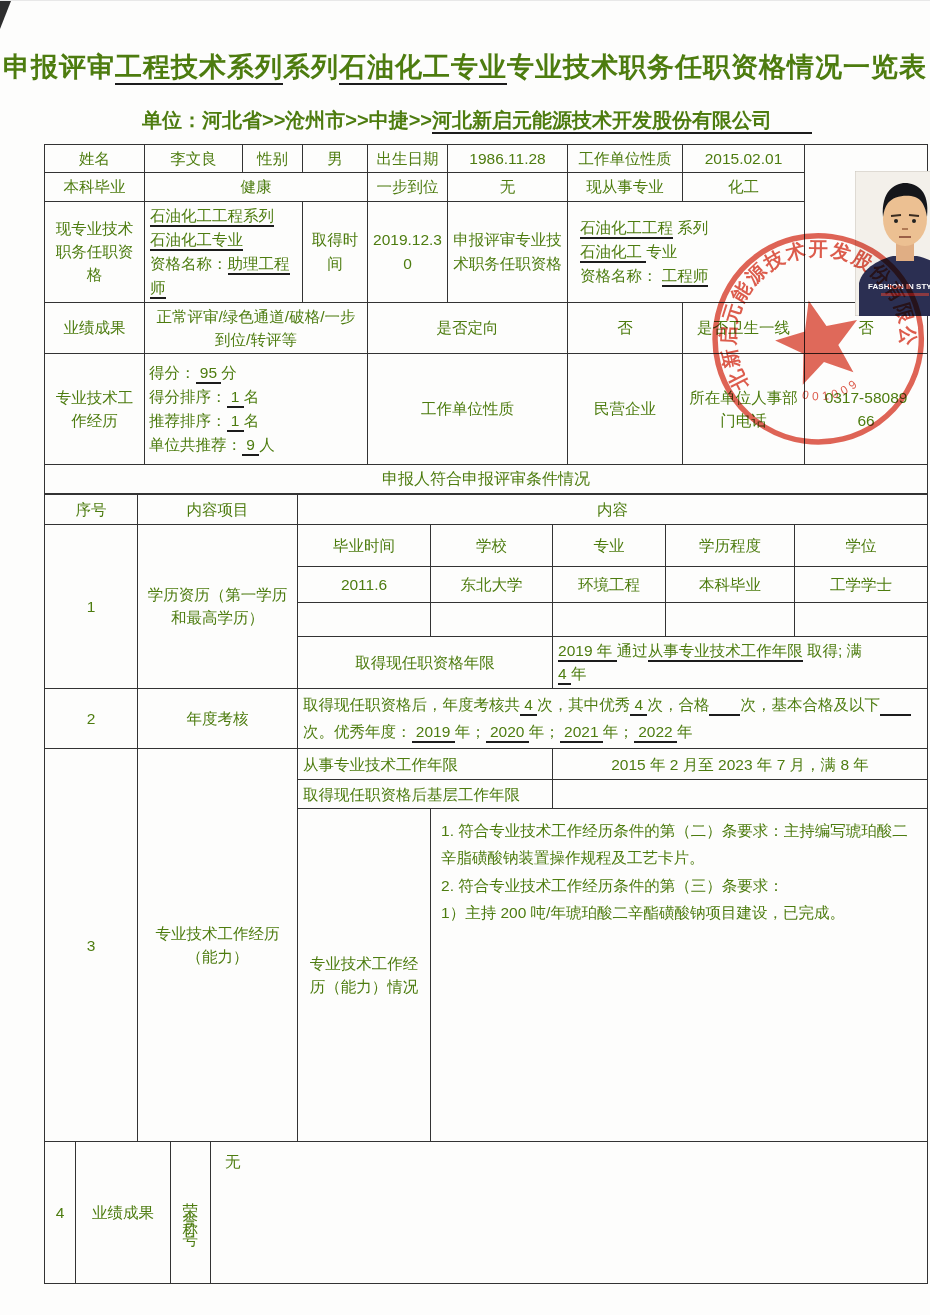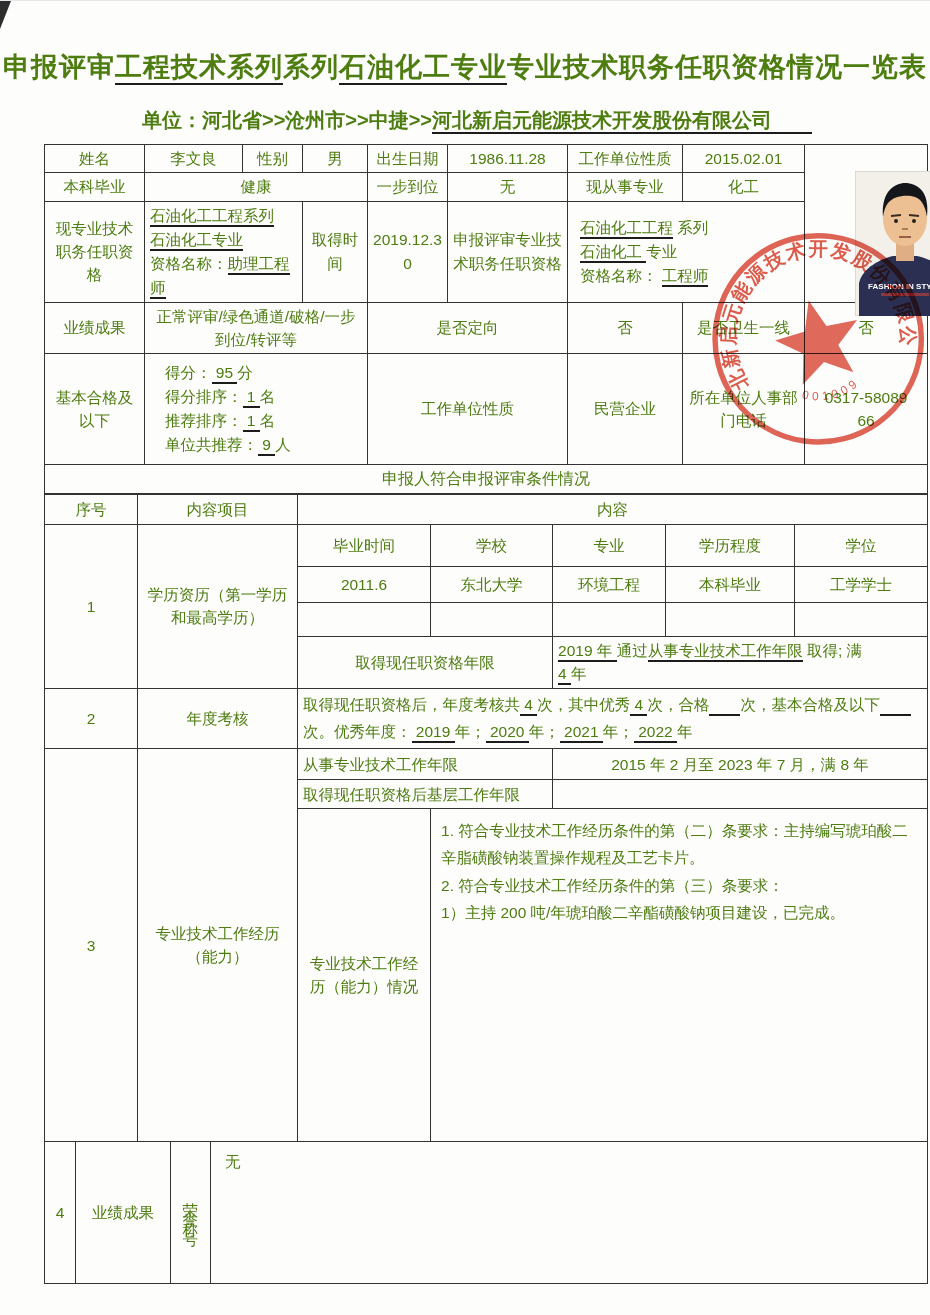--- a/index.html
+++ b/index.html
@@ -78,22 +78,22 @@
       </tr>
       <tr style="height:51px">
         <td>业绩成果</td>
         <td colspan="3">正常评审/绿色通道/破格/一步到位/转评等</td>
         <td colspan="2">是否定向</td>
         <td>否</td>
         <td>是否卫生一线</td>
         <td>否</td>
       </tr>
       <tr style="height:111px">
-        <td>基本合格及以下</td>
-        <td colspan="3" class="left blockcell" style="padding-left:20px"><span>得分：</span><span class="u"> 95 </span><span>分</span><br><span>得分排序：</span><span class="u"> 1 </span><span>名</span><br><span>推荐排序：</span><span class="u"> 1 </span><span>名</span><br><span>单位共推荐：</span><span class="u"> 9 </span><span>人</span></td>
+        <td>专业技术工作经历</td>
+        <td colspan="3" class="left blockcell" style="padding-left:4px"><span>得分：</span><span class="u"> 95 </span><span>分</span><br><span>得分排序：</span><span class="u"> 1 </span><span>名</span><br><span>推荐排序：</span><span class="u"> 1 </span><span>名</span><br><span>单位共推荐：</span><span class="u"> 9 </span><span>人</span></td>
         <td colspan="2">工作单位性质</td>
         <td>民营企业</td>
         <td>所在单位人事部门电话</td>
         <td><span>0317-58089</span><br><span>66</span></td>
       </tr>
       <tr style="height:28px">
         <td colspan="9" class="sec">申报人符合申报评审条件情况</td>
       </tr>
     </tbody>
       </table>

